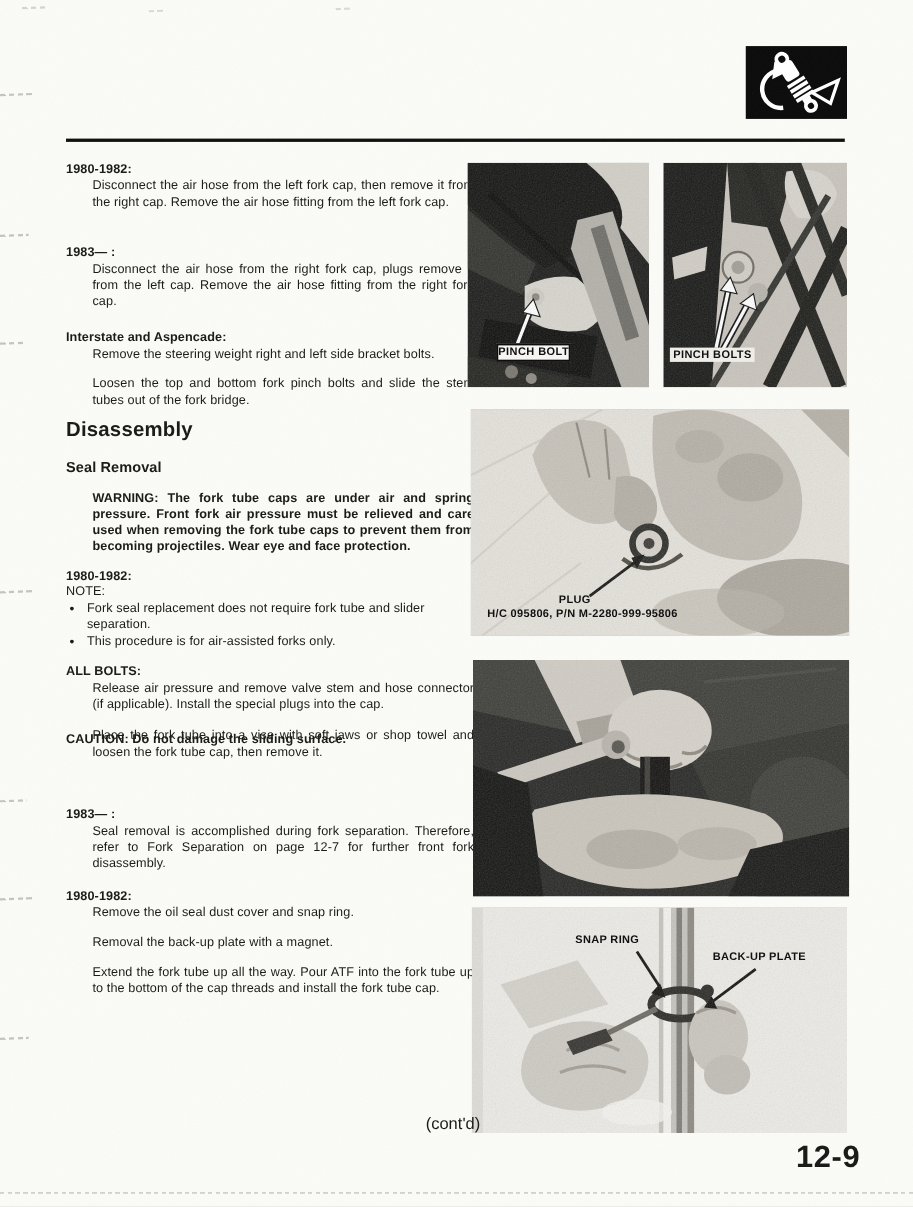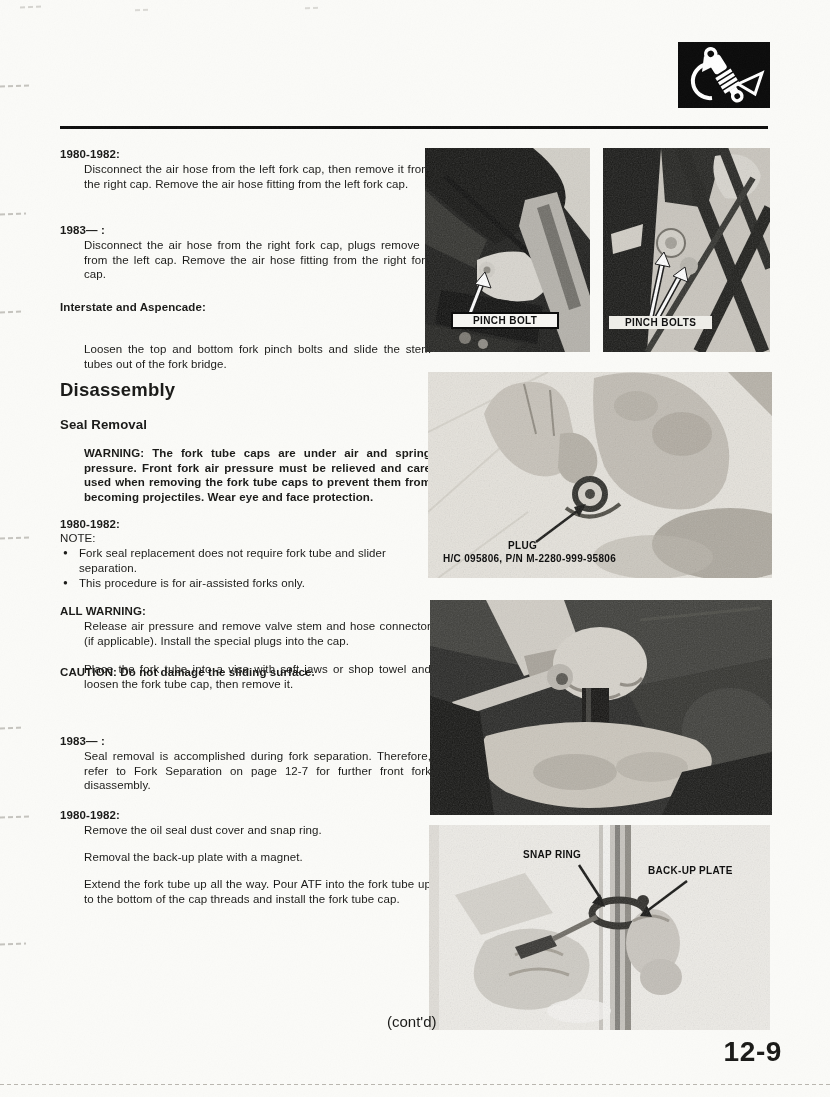--- a/index.html
+++ b/index.html
@@ -18,22 +18,22 @@
   #rule-top{position:absolute;left:60px;top:126px;width:708px;height:3px;background:#0d0d0c;}
   #icon-box{position:absolute;left:678px;top:42px;width:92px;height:66px;background:#0a0a0a;}
   #contd{position:absolute;left:363px;top:1013px;font-size:15px;margin-left:24px;}
   #page-num{position:absolute;right:48px;top:1036px;font-size:28px;font-weight:bold;letter-spacing:.6px;}
   #bottom-line{position:absolute;left:0;top:1084px;width:830px;height:1px;
      background:repeating-linear-gradient(90deg,#a9a59d 0 4px,transparent 4px 7px);opacity:.8;}
   
   .photo{position:absolute;overflow:hidden;background:#ccc;}
   .photo svg{position:absolute;left:0;top:0;display:block;}
   .plabel{position:absolute;font-weight:bold;color:#0d0d0d;white-space:nowrap;z-index:3;}
-  .lbl-boxed{font-size:10px;letter-spacing:.4px;background:#f7f6f3;border:2px solid #0a0a0a;padding:0 20px;line-height:13px;text-align:center;}
-  .lbl-strip{font-size:10px;letter-spacing:.4px;background:#efeee9;padding:0 16px;line-height:13px;}
+  .lbl-boxed{font-size:10px;letter-spacing:.4px;background:#f7f6f3;border:2px solid #0a0a0a;padding:0 0;line-height:13px;text-align:center;}
+  .lbl-strip{font-size:10px;letter-spacing:.4px;background:#efeee9;padding:0 3px;line-height:13px;}
   .lbl-plain{font-size:10px;letter-spacing:.3px;}
   
   .scanmark{position:absolute;height:2px;opacity:.5;transform:rotate(-2deg);
      background:repeating-linear-gradient(90deg,#8f8c84 0 5px,transparent 5px 8px);}
   #page-noise{position:absolute;left:0;top:0;pointer-events:none;z-index:9;}
 </style>
 </head>
 <body>
 
 <svg width="0" height="0" style="position:absolute" aria-hidden="true">
@@ -68,20 +68,21 @@
     </svg>
   </div>
 
   <div class="blk b" style="top:147px">1980-1982:</div>
   <div class="blk just" style="top:162px">Disconnect the air hose from the left fork cap, then remove it from the right cap. Remove the air hose fitting from the left fork cap.</div>
 
   <div class="blk b" style="top:223px">1983— :</div>
   <div class="blk just" style="top:238px">Disconnect the air hose from the right fork cap, plugs remove it from the left cap. Remove the air hose fitting from the right fork cap.</div>
 
   <div class="blk b" style="top:300px">Interstate and Aspencade:</div>
+  <div class="blk just" style="top:315px">Remove the steering weight right and left side bracket bolts.</div>
   <div class="blk just" style="top:342px">Loosen the top and bottom fork pinch bolts and slide the stem tubes out of the fork bridge.</div>
 
   <div class="blk h-main" style="top:383px">Disassembly</div>
   <div class="blk h-sub" style="top:418px">Seal Removal</div>
 
   <div class="blk b just" style="top:446px">WARNING: The fork tube caps are under air and spring pressure. Front fork air pressure must be relieved and care used when removing the fork tube caps to prevent them from becoming projectiles. Wear eye and face protection.</div>
 
   <div class="blk b" style="top:517px">1980-1982:</div>
   <div class="blk" style="top:531px">NOTE:</div>
 
@@ -89,21 +90,21 @@
     <div class="note-row">
       <span class="bullet">●</span>
       <span class="note-text">Fork seal replacement does not require fork tube and slider separation.</span>
     </div>
     <div class="note-row">
       <span class="bullet">●</span>
       <span class="note-text">This procedure is for air-assisted forks only.</span>
     </div>
   </div>
 
-  <div class="blk b" style="top:604px">ALL WARNING:</div>
+  <div class="blk b" style="top:604px">ALL BOLTS:</div>
   <div class="blk just" style="top:619px">Release air pressure and remove valve stem and hose connector (if applicable). Install the special plugs into the cap.</div>
   <div class="blk just" style="top:662px">Place the fork tube into a vise with soft jaws or shop towel and loosen the fork tube cap, then remove it.</div>
 
   <div class="blk b" style="top:665px">CAUTION: Do not damage the sliding surface.</div>
 
   <div class="blk b" style="top:734px">1983— :</div>
   <div class="blk just" style="top:749px">Seal removal is accomplished during fork separation. Therefore, refer to Fork Separation on page 12-7 for further front fork disassembly.</div>
 
   <div class="blk b" style="top:808px">1980-1982:</div>
   <div class="blk just" style="top:823px">Remove the oil seal dust cover and snap ring.</div>

